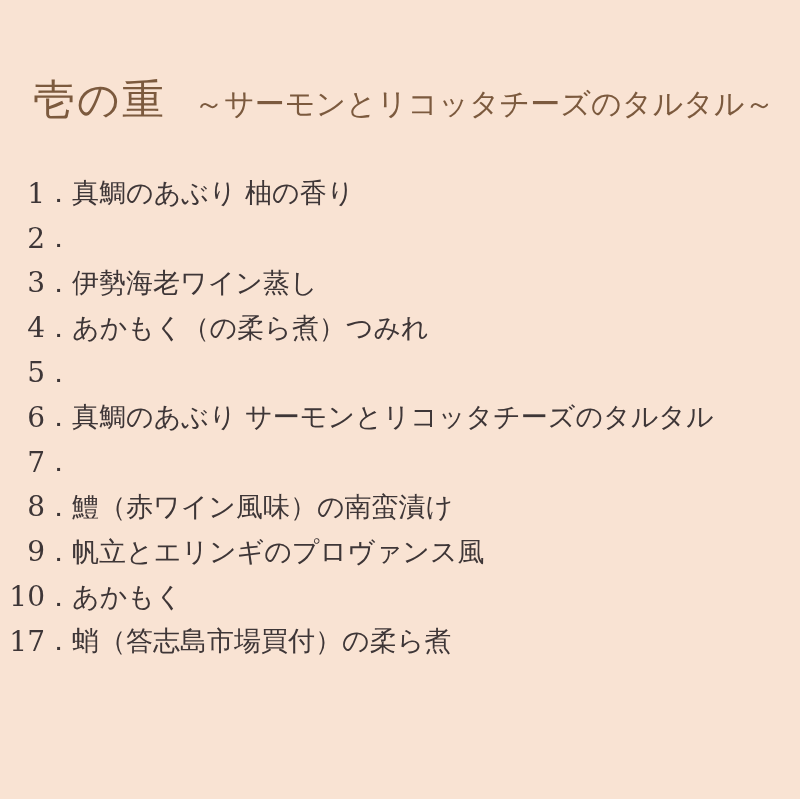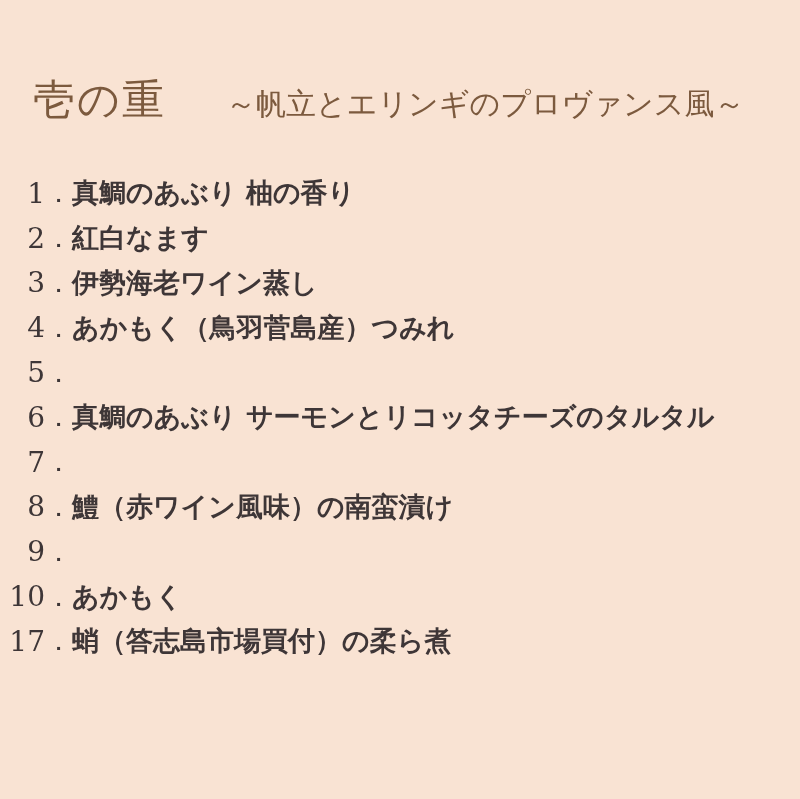--- a/index.html
+++ b/index.html
@@ -19,21 +19,20 @@
     inset: 0;
   }
   .header {
     position: absolute;
     left: 33px;
     top: 72px;
     display: flex;
     align-items: baseline;
     color: #7c5a3e;
     white-space: nowrap;
-    gap: 32px;
   }
   .title {
     font-size: 42px;
     letter-spacing: 2px;
     font-weight: normal;
   }
   .subtitle {
     font-size: 30px;
     margin-left: 28px;
     letter-spacing: 0px;
@@ -58,57 +57,55 @@
     text-align: right;
     font-size: 28px;
   }
   .menu-sep {
     width: 27px;
     flex: 0 0 27px;
     text-align: left;
   }
   .menu-label {
     flex: 0 0 auto;
-    font-weight: bold;
   }
 </style>
 </head>
 <body>
 
 <div class="page">
 
   <div class="header">
     <span class="title">壱の重</span>
-    <span class="subtitle">～帆立とエリンギのプロヴァンス風～</span>
+    <span class="subtitle">～サーモンとリコッタチーズのタルタル～</span>
   </div>
 
   <div class="menu">
 
       <div class="menu-row">
         <span class="menu-num">1</span>
         <span class="menu-sep">．</span>
         <span class="menu-label">真鯛のあぶり 柚の香り</span>
       </div>
 
       <div class="menu-row">
         <span class="menu-num">2</span>
         <span class="menu-sep">．</span>
-        <span class="menu-label">紅白なます</span>
       </div>
 
       <div class="menu-row">
         <span class="menu-num">3</span>
         <span class="menu-sep">．</span>
         <span class="menu-label">伊勢海老ワイン蒸し</span>
       </div>
 
       <div class="menu-row">
         <span class="menu-num">4</span>
         <span class="menu-sep">．</span>
-        <span class="menu-label">あかもく（鳥羽菅島産）つみれ</span>
+        <span class="menu-label">あかもく（の柔ら煮）つみれ</span>
       </div>
 
       <div class="menu-row">
         <span class="menu-num">5</span>
         <span class="menu-sep">．</span>
       </div>
 
       <div class="menu-row">
         <span class="menu-num">6</span>
         <span class="menu-sep">．</span>
@@ -122,20 +119,21 @@
 
       <div class="menu-row">
         <span class="menu-num">8</span>
         <span class="menu-sep">．</span>
         <span class="menu-label">鱧（赤ワイン風味）の南蛮漬け</span>
       </div>
 
       <div class="menu-row">
         <span class="menu-num">9</span>
         <span class="menu-sep">．</span>
+        <span class="menu-label">帆立とエリンギのプロヴァンス風</span>
       </div>
 
       <div class="menu-row">
         <span class="menu-num">10</span>
         <span class="menu-sep">．</span>
         <span class="menu-label">あかもく</span>
       </div>
 
       <div class="menu-row">
         <span class="menu-num">17</span>

